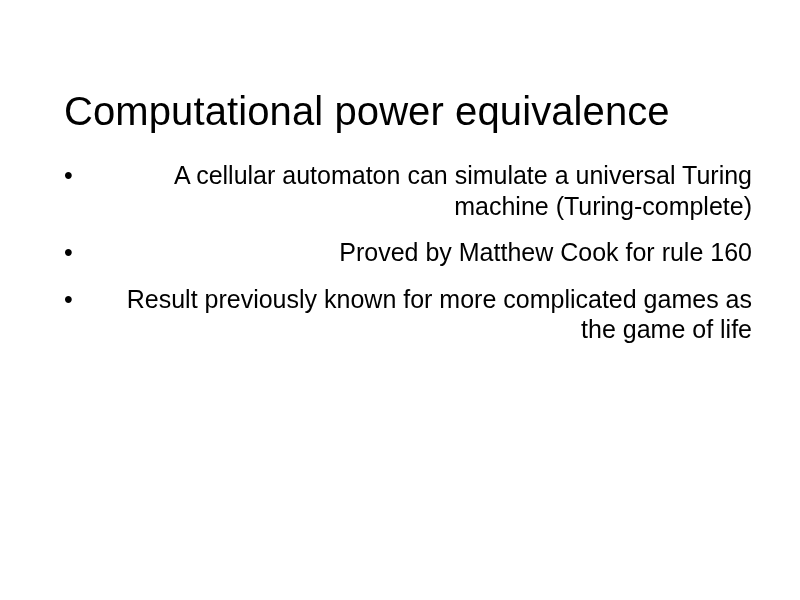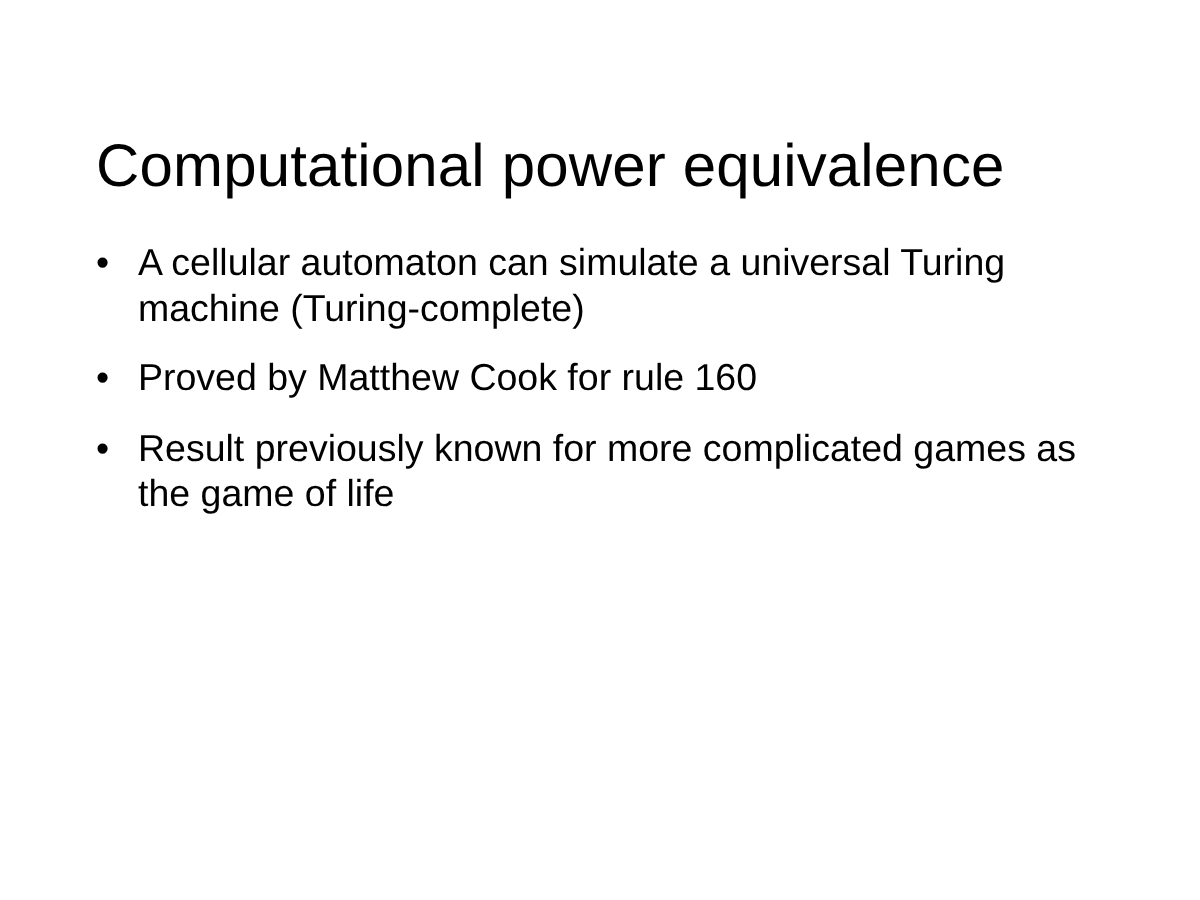--- a/index.html
+++ b/index.html
@@ -55,20 +55,21 @@
   }
   .bullet-marker {
     position: absolute;
     left: 2px;
     top: 0;
     font-size: 25px;
     line-height: 1.22;
   }
   .bullet-text {
     display: block;
+    text-align: right;
   }
 </style>
 </head>
 <body>
 
 <div class="slide">
 
   <h1 class="slide-title">Computational power equivalence</h1>
 
   <ul class="bullet-list">

